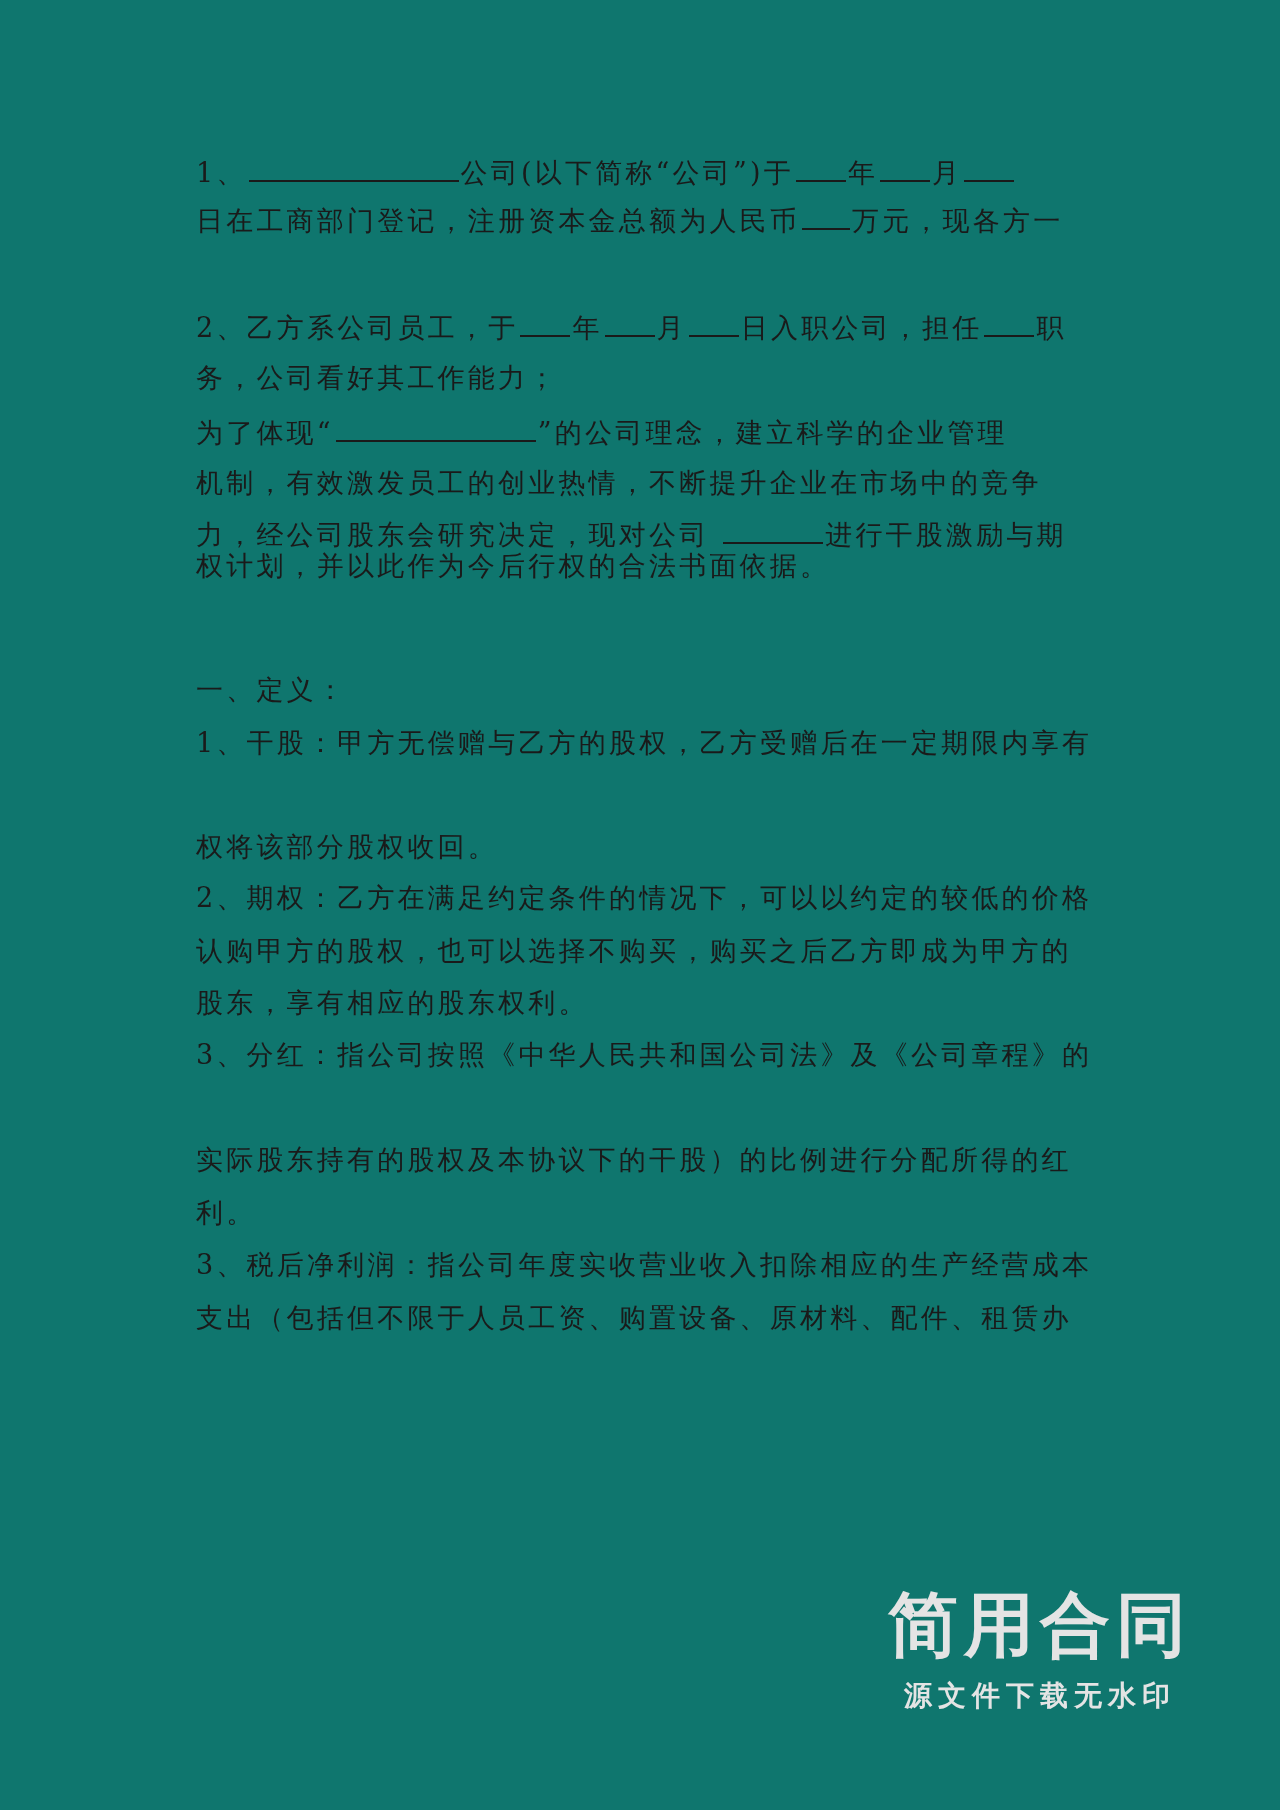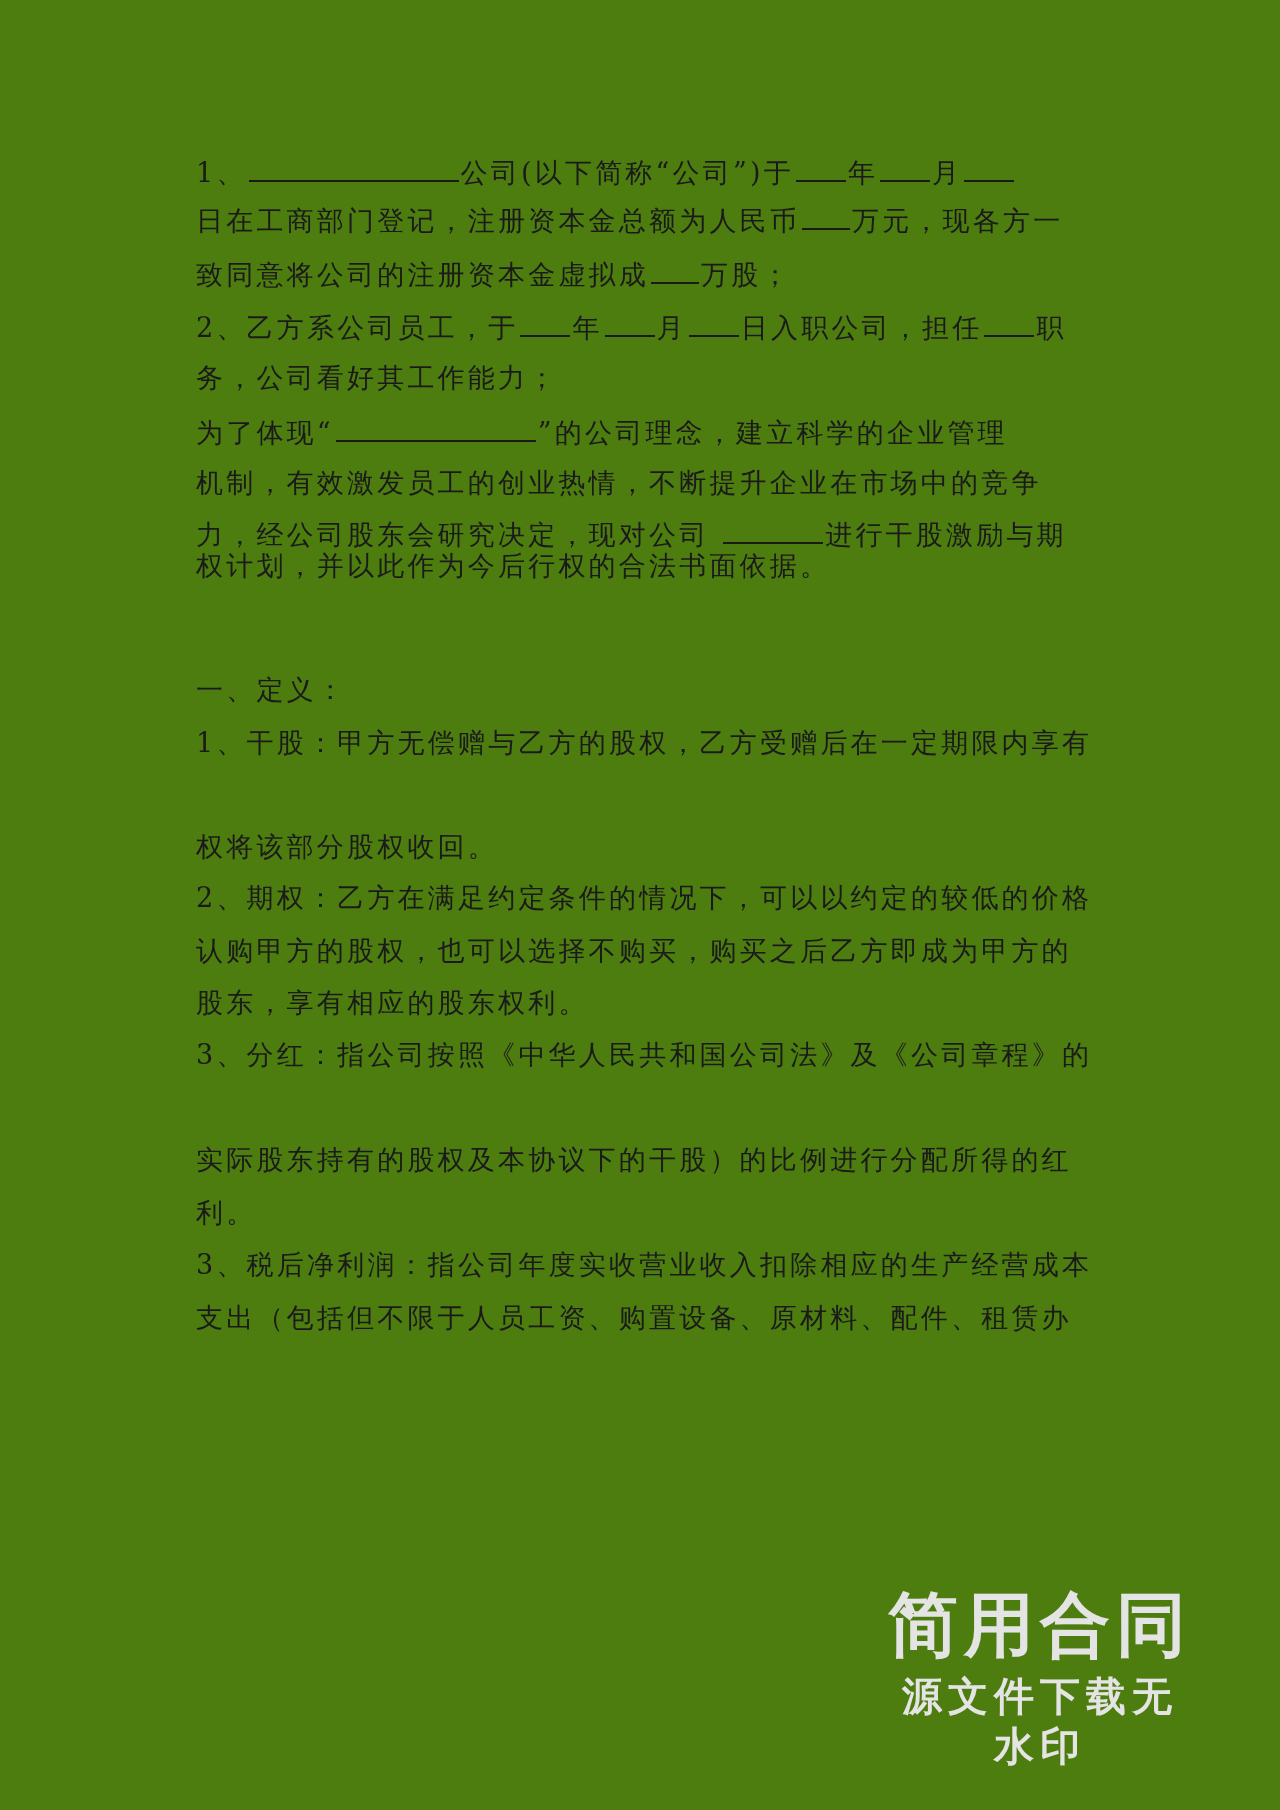--- a/index.html
+++ b/index.html
@@ -1,39 +1,36 @@
 <!DOCTYPE html>
 <html><head>
 <meta charset="utf-8">
 <style>
   html, body { margin: 0; padding: 0; background: #ffffff; }
   body { width: 1280px; height: 1810px; position: relative; overflow: hidden;
          font-family: "DejaVu Serif", "Liberation Serif", serif; color: #1a1a1a; }
-  .page { position: absolute; left: 0; top: 0; width: 1280px; height: 1810px; background: #4d7c0f; }
+  .page { position: absolute; left: 0; top: 0; width: 1280px; height: 1810px; background: #0f766e; }
   .line { position: absolute; left: 196px; width: 900px; height: 40px; line-height: 40px;
           font-size: 27px; letter-spacing: 3.2px; white-space: nowrap; }
   .blank { display: inline-block; border-bottom: 2px solid #1a1a1a; height: 30px; vertical-align: baseline; margin: 0 2px; }
   .watermark { position: absolute; left: 880px; top: 1585px; width: 320px; color: #e4e4e4;
                font-family: "DejaVu Sans", sans-serif; font-weight: bold; text-align: center; }
   .wm-main { font-size: 70px; letter-spacing: 6px; line-height: 80px; }
-  .wm-sub { font-size: 40px; letter-spacing: 6px; line-height: 50px; margin-top: 6px; }
+  .wm-sub { font-size: 28px; letter-spacing: 6px; line-height: 50px; margin-top: 6px; }
 </style>
 </head>
 <body>
 
 <div class="page">
 
   <div class="line" style="top:150px">
     <span>1、</span><span class="blank" style="width:210px"></span><span>公司(以下简称“公司”)于</span><span class="blank" style="width:50px"></span><span>年</span><span class="blank" style="width:50px"></span><span>月</span><span class="blank" style="width:50px"></span>
   </div>
   <div class="line" style="top:198px">
     <span>日在工商部门登记，注册资本金总额为人民币</span><span class="blank" style="width:48px"></span><span>万元，现各方一</span>
-  </div>
-  <div class="line" style="top:252px">
-    <span>致同意将公司的注册资本金虚拟成</span><span class="blank" style="width:48px"></span><span>万股；</span>
   </div>
 
   <div class="line" style="top:305px">
     <span>2、乙方系公司员工，于</span><span class="blank" style="width:50px"></span><span>年</span><span class="blank" style="width:50px"></span><span>月</span><span class="blank" style="width:50px"></span><span>日入职公司，担任</span><span class="blank" style="width:50px"></span><span>职</span>
   </div>
   <div class="line" style="top:358px">务，公司看好其工作能力；</div>
 
   <div class="line" style="top:410px">
     <span>为了体现“</span><span class="blank" style="width:200px"></span><span>”的公司理念，建立科学的企业管理</span>
   </div>

